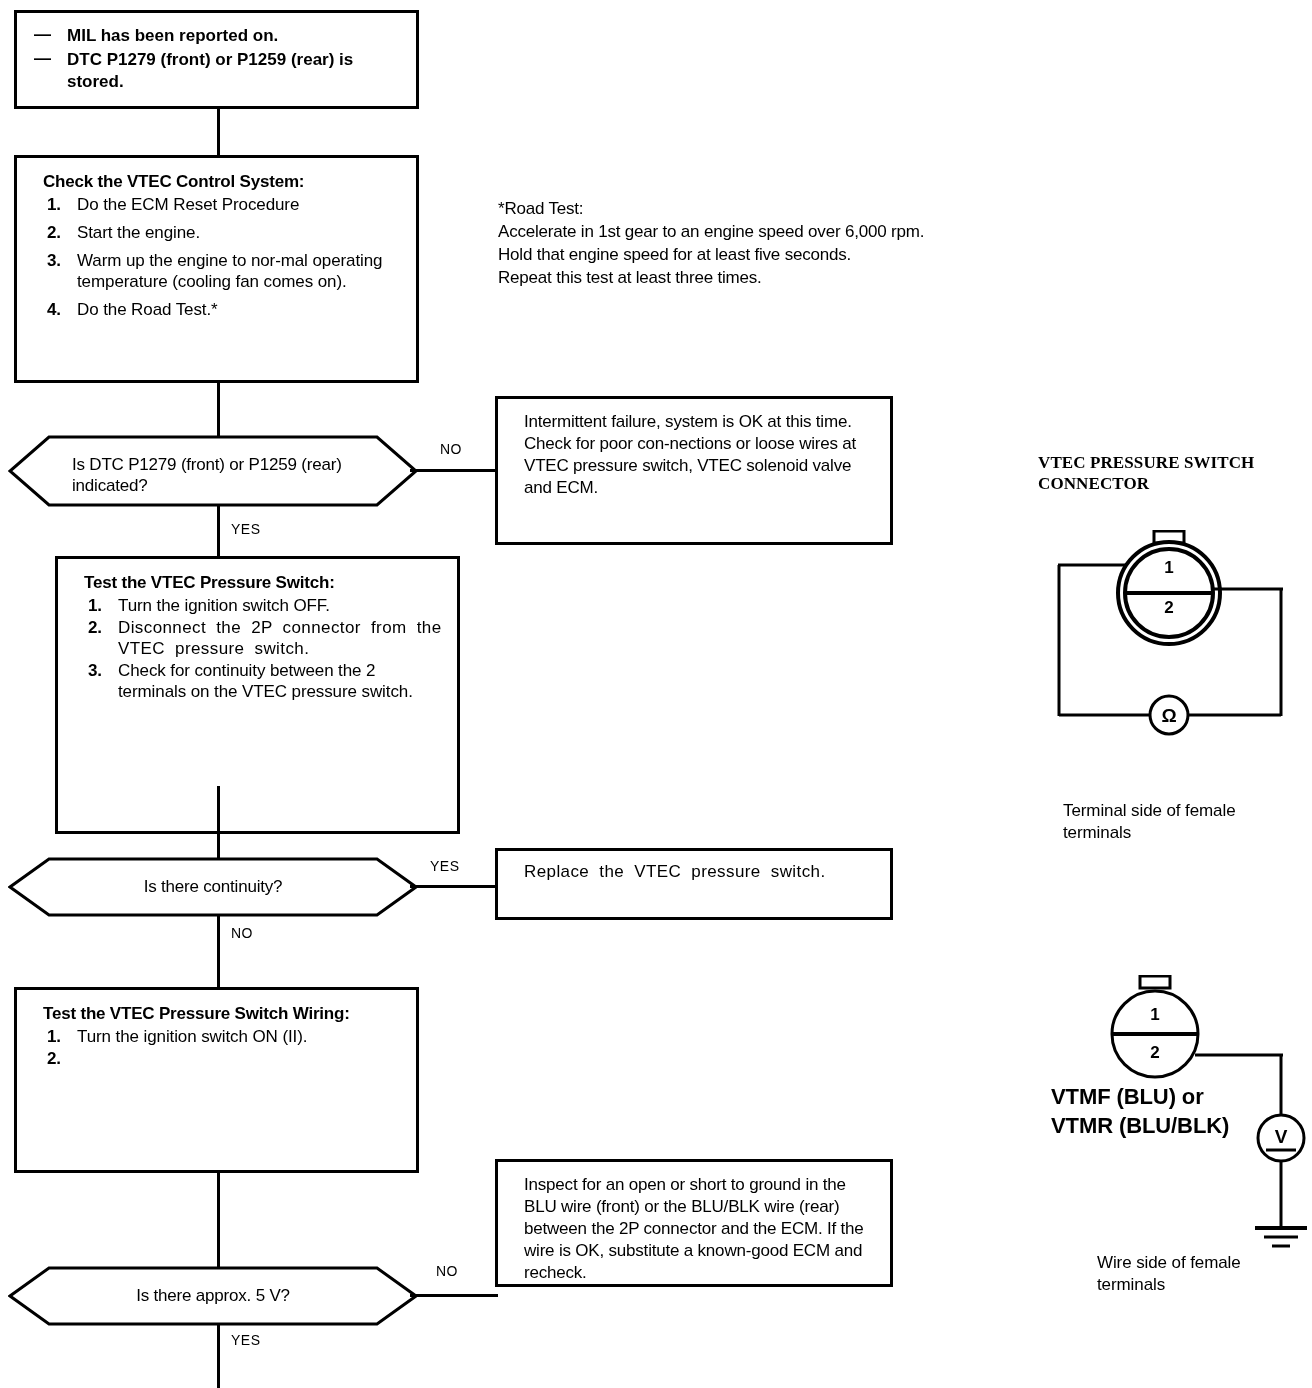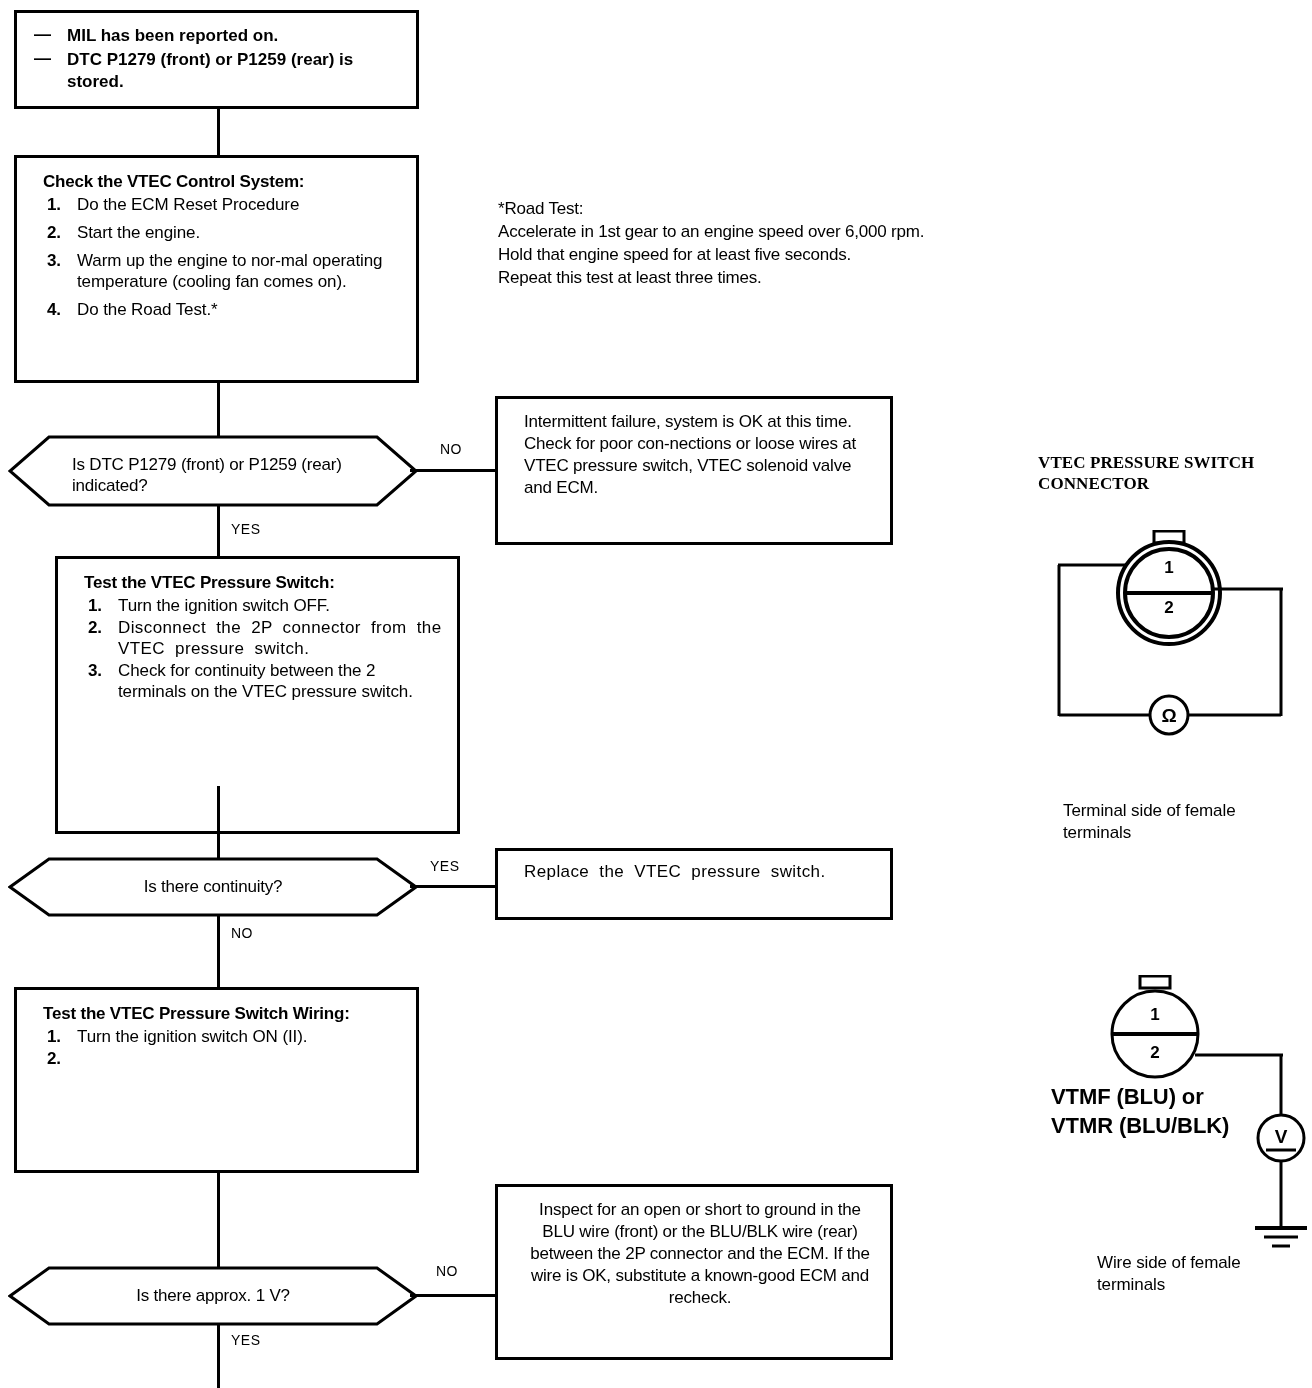--- a/index.html
+++ b/index.html
@@ -233,27 +233,27 @@
       </ul>
     </div>
   </div>
 
   <div class="vline" style="left:217px;top:1173px;height:94px;"></div>
 
   <div class="hex" style="left:8px;top:1266px;width:410px;height:60px;">
     <svg width="410" height="60" viewBox="0 0 410 60">
       <polygon points="41,2 369,2 408,30 369,58 41,58 2,30" fill="#fff" stroke="#000" stroke-width="3"></polygon>
     </svg>
-    <div class="hexlabel">Is there approx. 1 V?</div>
+    <div class="hexlabel">Is there approx. 5 V?</div>
   </div>
 
   <div class="hline" style="left:410px;top:1294px;width:88px;"></div>
   <div class="branch" style="left:436px;top:1263px;">NO</div>
 
-  <div class="box" style="left:495px;top:1184px;width:398px;height:176px;text-align:center;">
+  <div class="box" style="left:495px;top:1159px;width:398px;height:128px;">
     <div class="inner" style="padding:12px 14px 0 26px;">
       <p class="resultText">Inspect for an open or short to ground in the BLU wire (front) or the BLU/BLK wire (rear) between the 2P connector and the ECM. If the wire is OK, substitute a known-good ECM and recheck.</p>
     </div>
   </div>
 
   <div class="vline" style="left:217px;top:1324px;height:64px;"></div>
   <div class="branch" style="left:231px;top:1332px;">YES</div>
 
   <div class="schem-title" style="left:1038px;top:452px;width:270px;font-family:Liberation Serif, serif;">VTEC PRESSURE SWITCH
 CONNECTOR</div>

